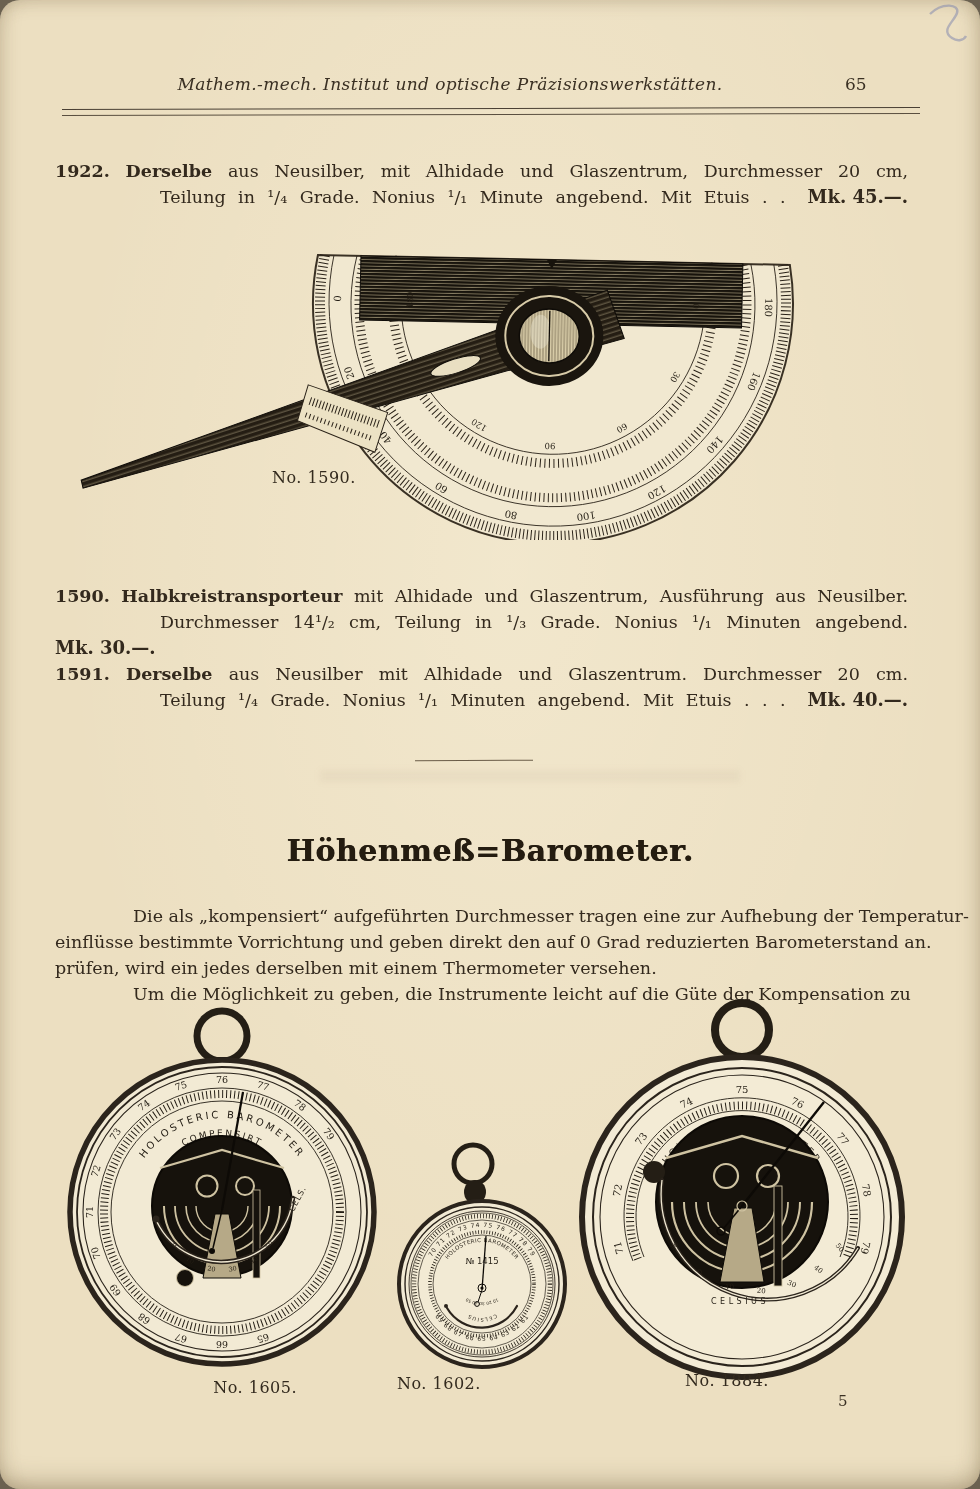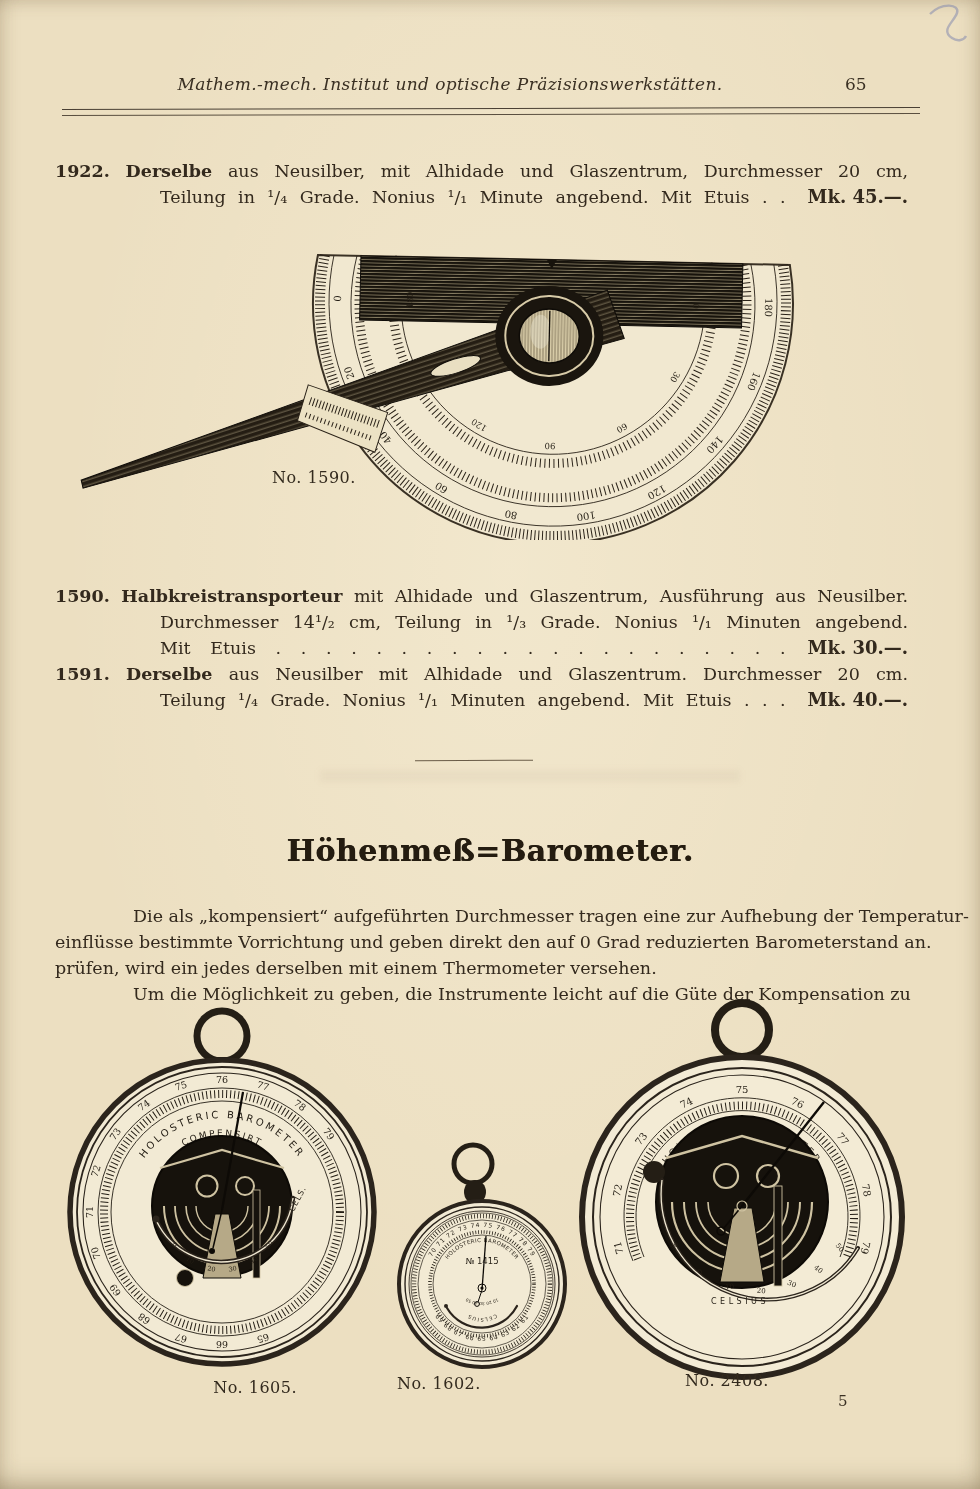--- a/index.html
+++ b/index.html
@@ -8,20 +8,21 @@
     background:
       radial-gradient(ellipse at 52% 38%, rgba(255,250,232,.30), rgba(255,250,232,0) 62%),
       #ecdfc1;
     box-shadow:
       inset 0 -16px 26px -12px rgba(96,74,42,.40),
       inset -12px 0 22px -10px rgba(96,74,42,.20),
       inset 0 12px 20px -12px rgba(96,74,42,.22),
       inset 14px 0 22px -14px rgba(96,74,42,.16);
     font-family:"DejaVu Serif","Liberation Serif",serif;
     color:#33291d;
+    border-radius:20px;
   }
   .abs{position:absolute;}
   .running-head{top:74px;left:140px;width:620px;text-align:center;
     font-style:italic;font-size:17px;letter-spacing:.4px;color:#3a3023;}
   .page-num{top:74px;left:845px;width:50px;font-size:17px;color:#3a3023;}
   .head-rule{top:108px;left:62px;width:858px;height:5px;
     border-top:1.8px solid #4a4034;border-bottom:1px solid #5a4f40;transform:rotate(-.15deg);}
   .tblock{left:55px;width:853px;font-size:17.5px;line-height:26px;}
   .tline{text-align:justify;text-align-last:justify;white-space:nowrap;}
   .indent{padding-left:105px;}
@@ -132,21 +133,20 @@
         <line x1="490" y1="71" x2="490" y2="121" stroke="#0e0b07" stroke-width="1.2"></line>
       </g>
     </g>
   </svg>
   <div class="abs caption" style="top:468px;left:272px">No. 1590.</div>
 
   <div class="abs tblock" style="top:583px">
     <div class="tline"><span class="inum">1590.</span> <span class="lead">Halbkreistransporteur</span> <span>mit Alhidade und Glaszentrum, Ausführung aus Neusilber.</span></div>
     <div class="tline indent">Durchmesser 14¹/₂ cm, Teilung in ¹/₃ Grade. Nonius ¹/₁ Minuten angebend.</div>
     <div class="flexline">
-      <span class="fill indent">Mit Etuis . . . . . . . . . . . . . . . . . . . . .</span>
       <span class="price">Mk. 30.—.</span>
     </div>
   </div>
   <div class="abs tblock" style="top:661px">
     <div class="tline"><span class="inum">1591.</span> <span class="lead">Derselbe</span> <span>aus Neusilber mit Alhidade und Glaszentrum. Durchmesser 20 cm.</span></div>
     <div class="flexline">
       <span class="fill indent">Teilung ¹/₄ Grade. Nonius ¹/₁ Minuten angebend. Mit Etuis . . .</span>
       <span class="price">Mk. 40.—.</span>
     </div>
   </div>
@@ -330,16 +330,16 @@
         <text transform="translate(203,303) rotate(6)">20</text>
         <text transform="translate(233,296) rotate(22)">30</text>
         <text transform="translate(259,281) rotate(38)">40</text>
         <text transform="translate(280,259) rotate(52)">50</text>
       </g>
     </g>
   </svg>
 
   <div class="abs caption" style="top:1378px;left:147px;width:150px;text-align:right">No. 1605.</div>
   <div class="abs caption" style="top:1374px;left:397px;width:150px;text-align:left">No. 1602.</div>
-  <div class="abs caption" style="top:1371px;left:652px;width:150px;text-align:center">No. 2408.</div>
+  <div class="abs caption" style="top:1371px;left:652px;width:150px;text-align:center">No. 1884.</div>
 
   <div class="abs sheet-num">5</div>
 </div>
 
 </body></html>

